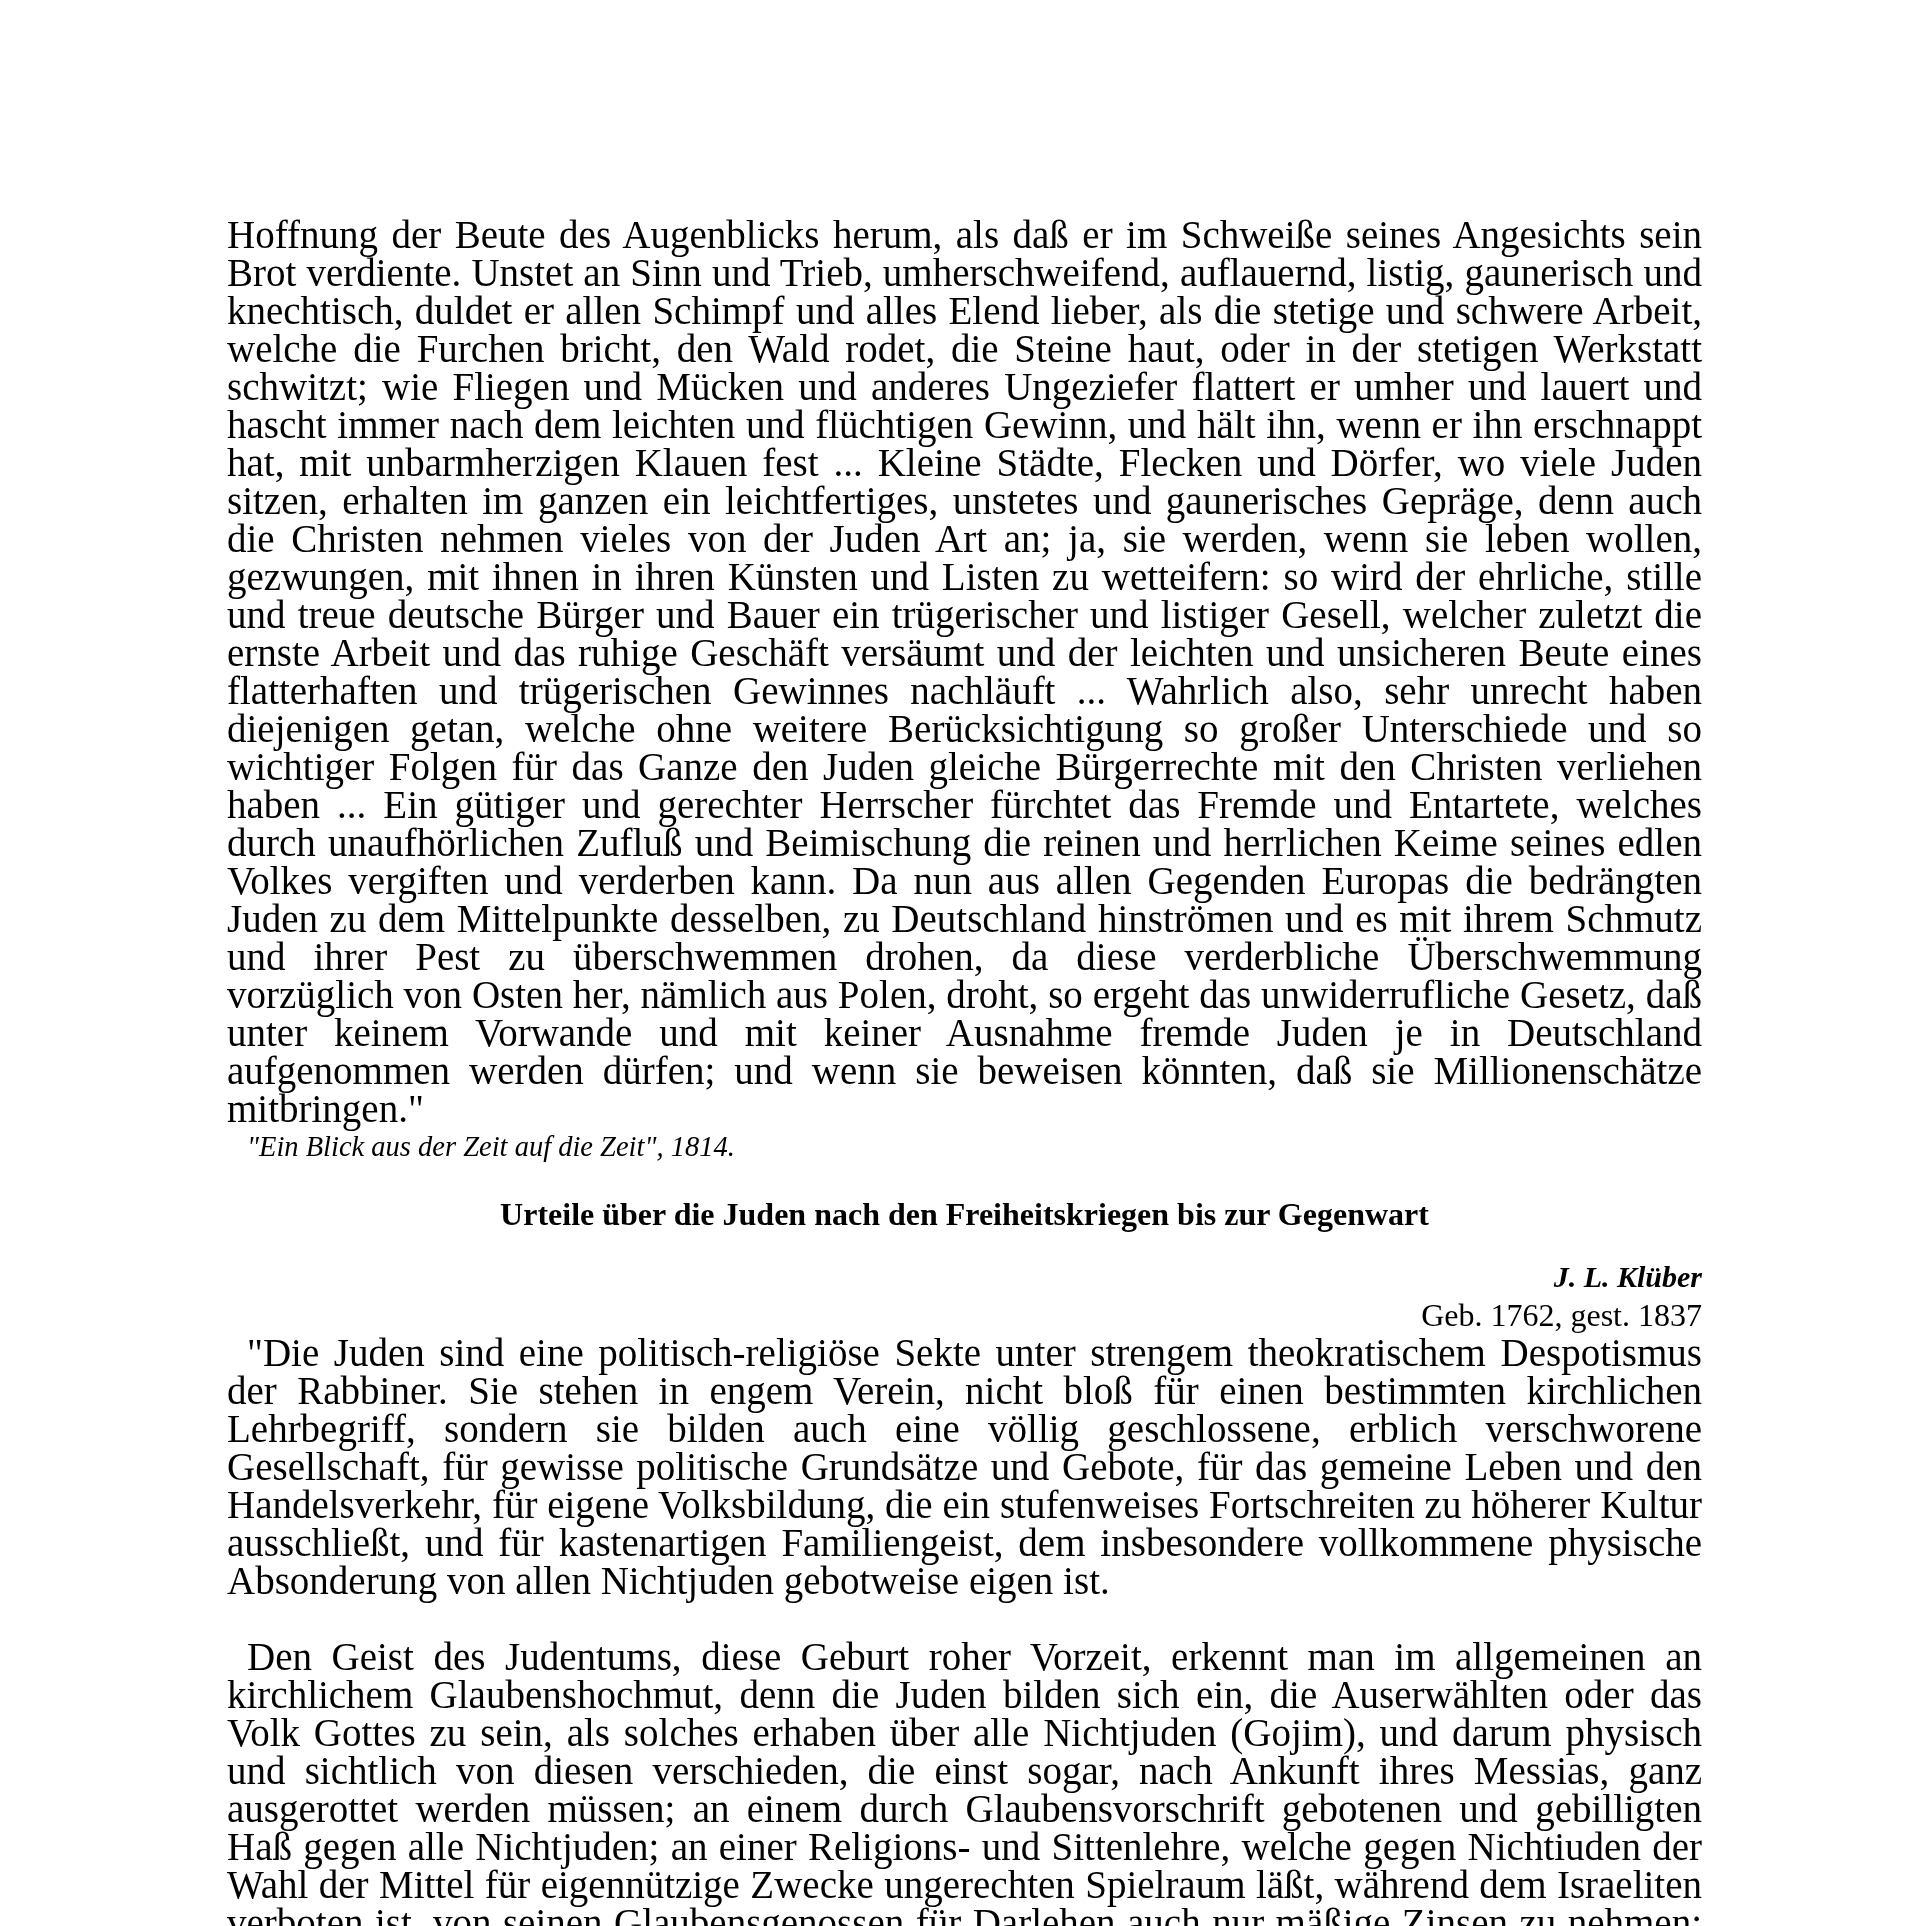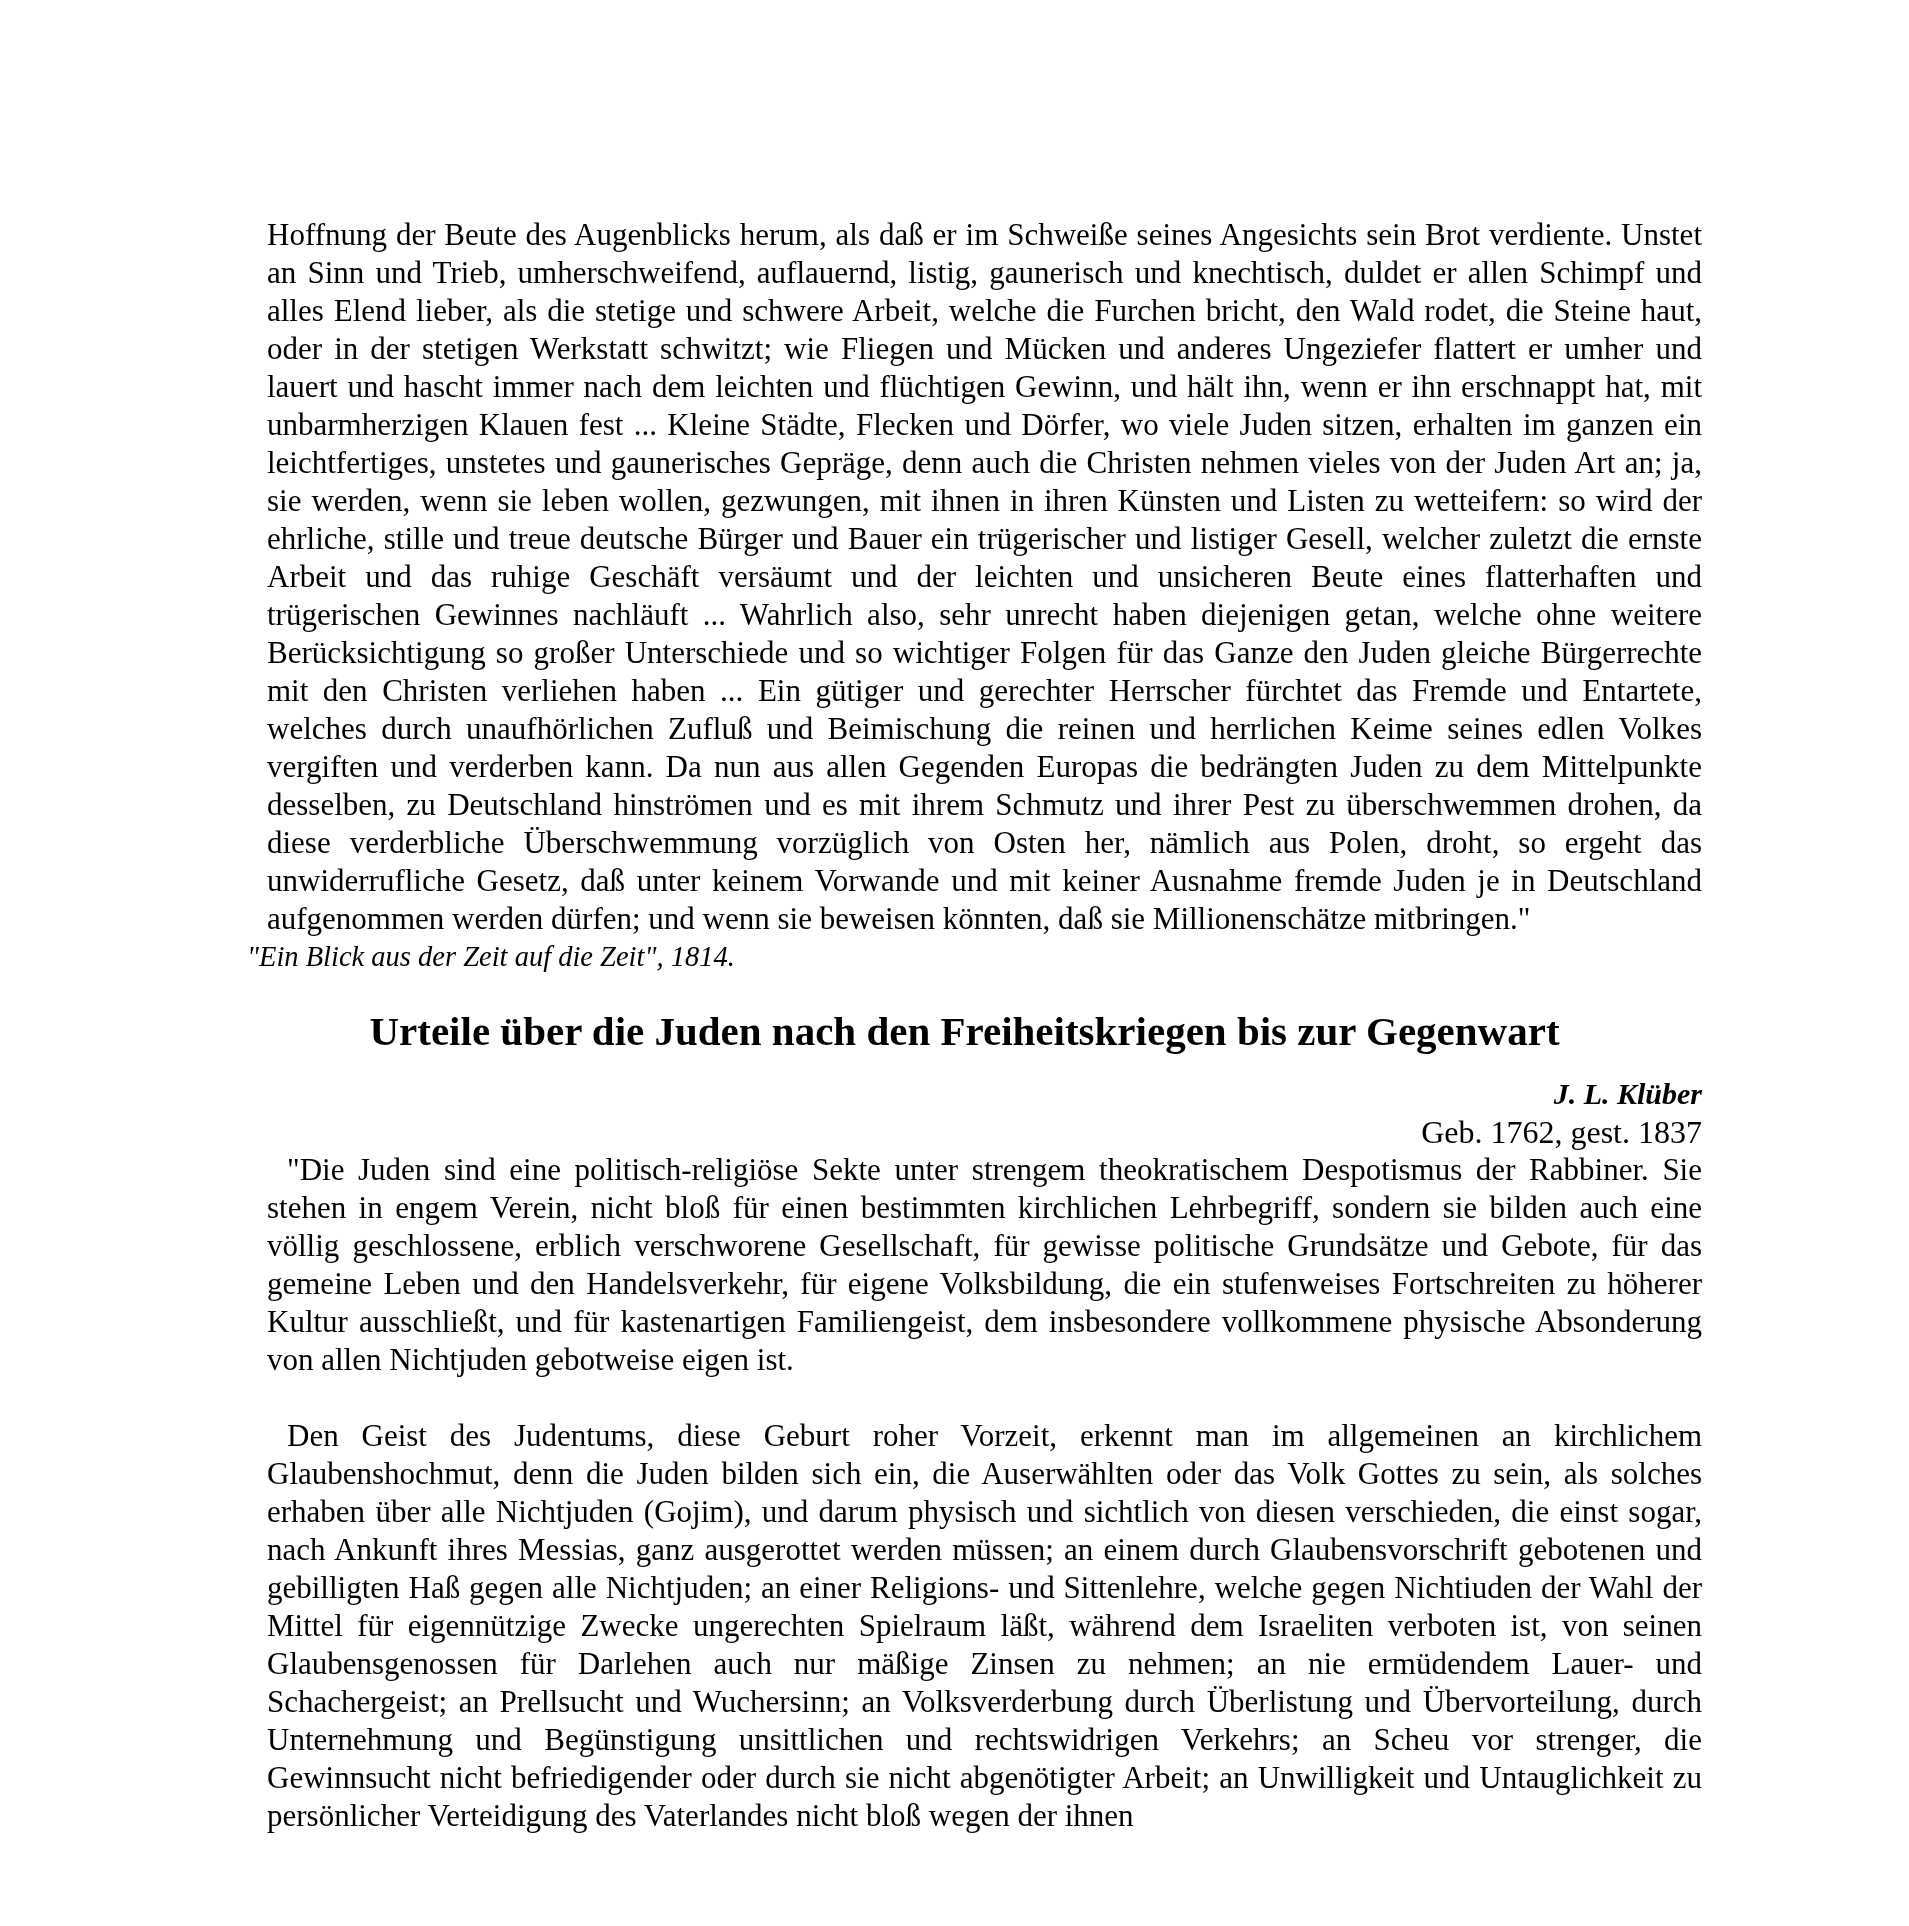--- a/index.html
+++ b/index.html
@@ -24,42 +24,41 @@
     position: absolute;
     left: 227px;
     top: 216px;
     width: 1475px;
   }
   p, .line {
     margin: 0;
     padding: 0;
   }
   .body-text {
-    font-size: 31px;
+    font-size: 39px;
     line-height: 38px;
     text-align: justify;
     text-justify: inter-word;
     hyphens: none;
     -webkit-hyphens: none;
     letter-spacing: 0px;
     word-spacing: 0px;
-    margin-left: 40px;
   }
   .indent-small {
     text-indent: 20px;
   }
   .source-line {
     font-style: italic;
     font-size: 28.5px;
     line-height: 38px;
     text-indent: 20px;
     text-align: left;
   }
   .section-heading {
-    font-size: 41px;
+    font-size: 32px;
     font-weight: bold;
     line-height: 42px;
     text-align: center;
     margin-bottom: 23px;
   }
   .author-name {
     font-size: 30px;
     font-weight: bold;
     font-style: italic;
     line-height: 38px;

